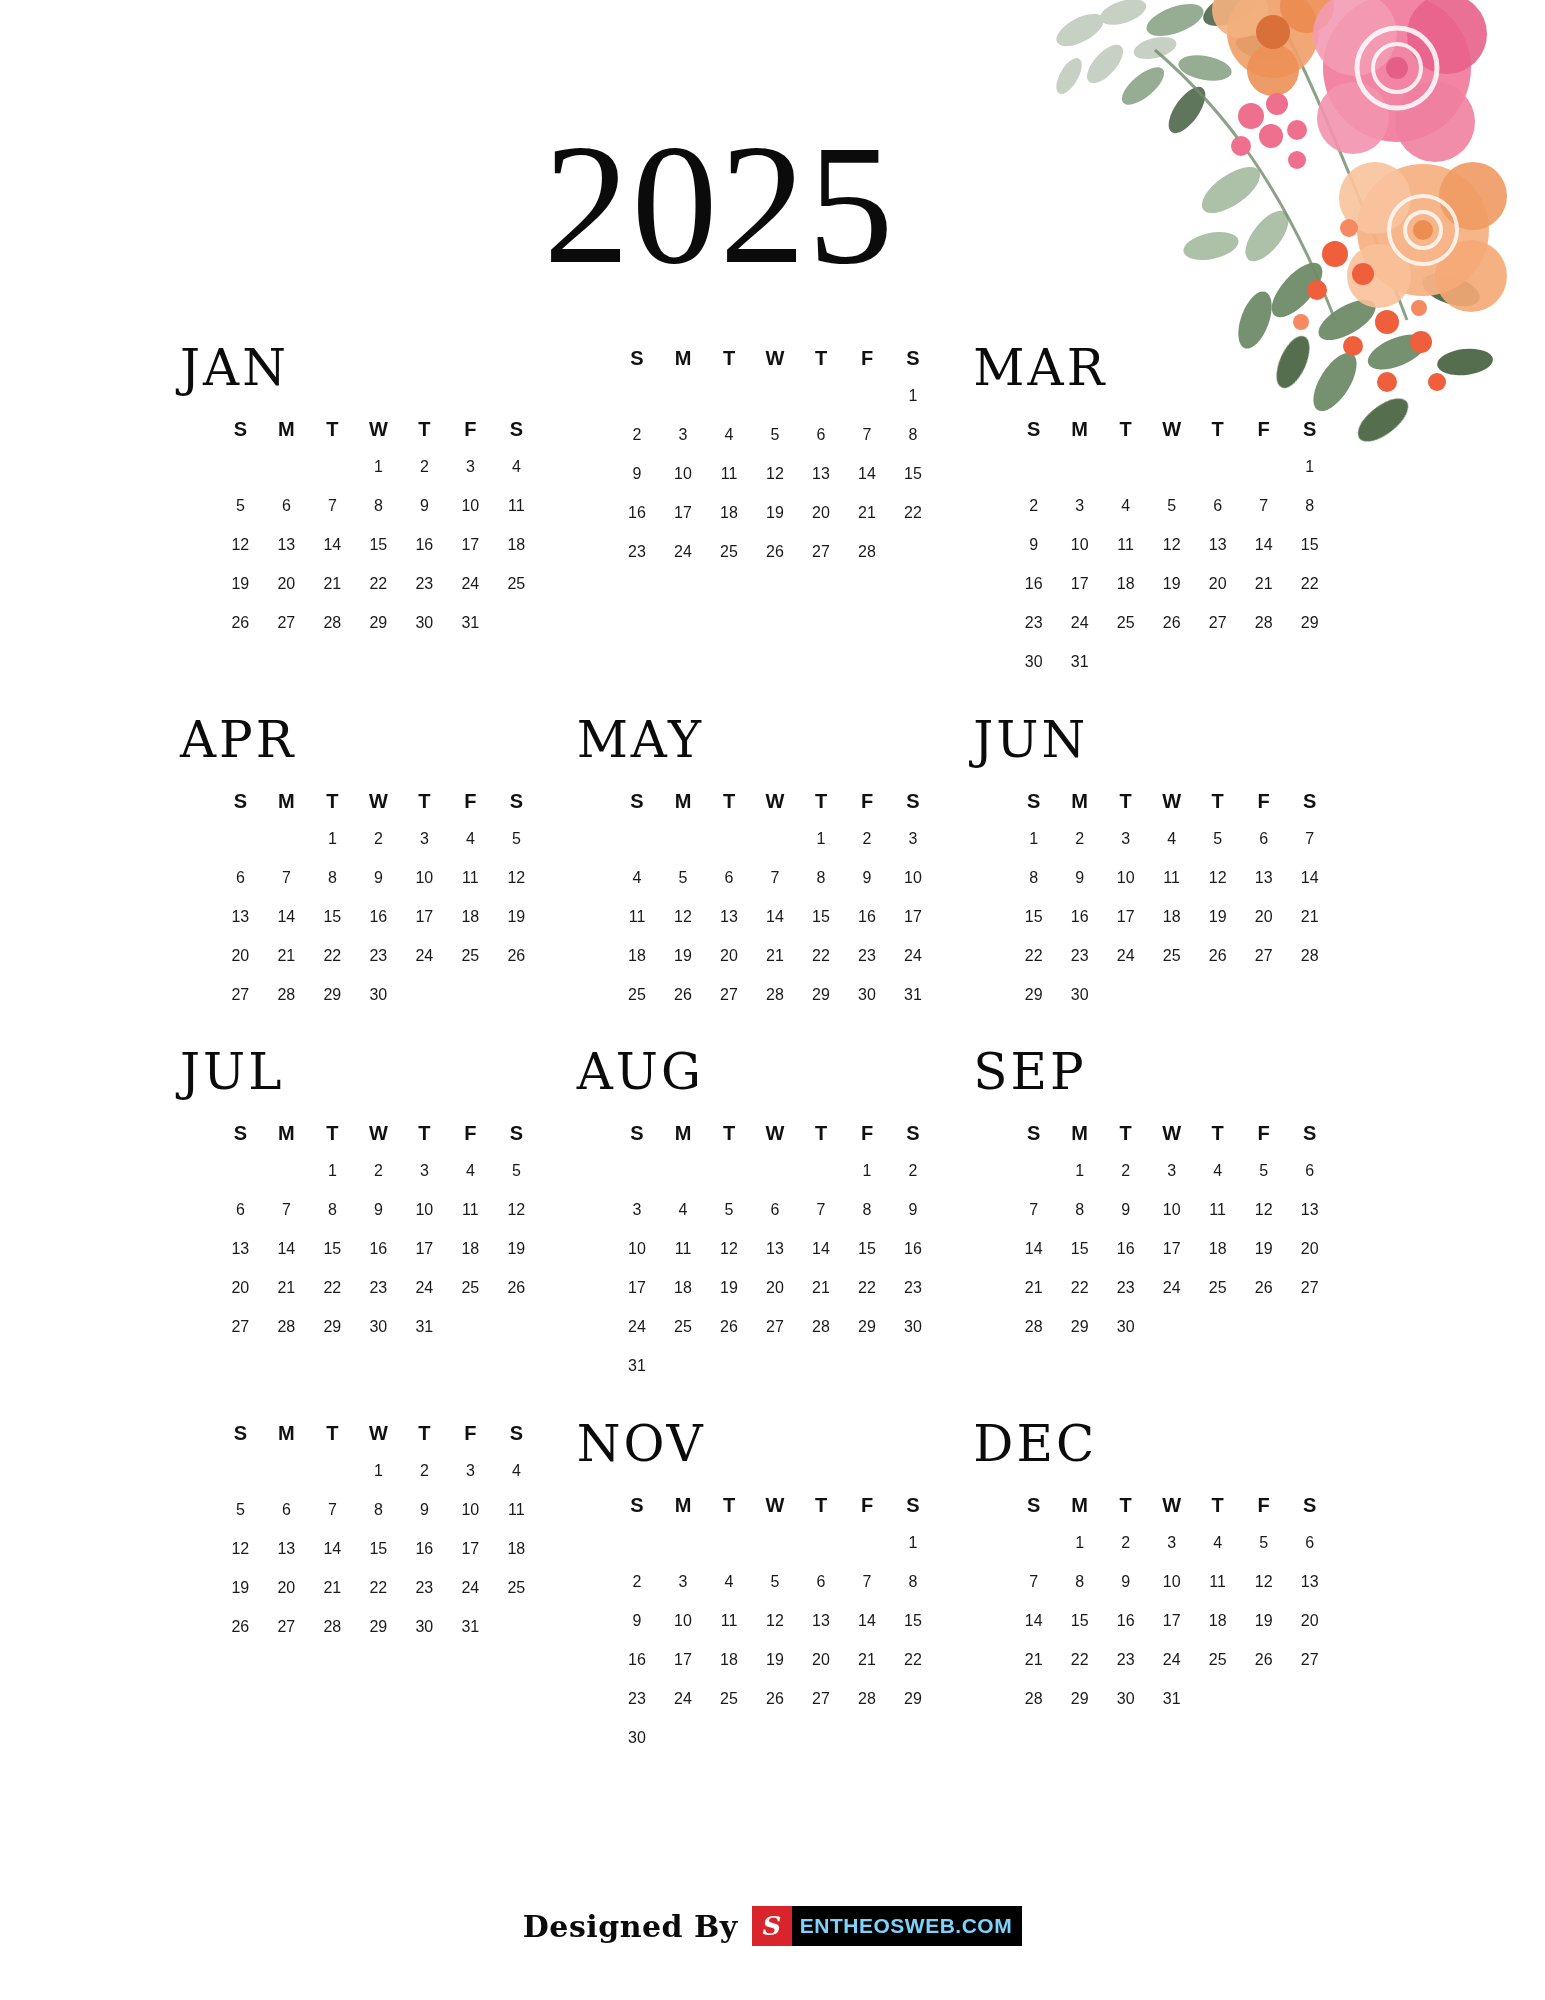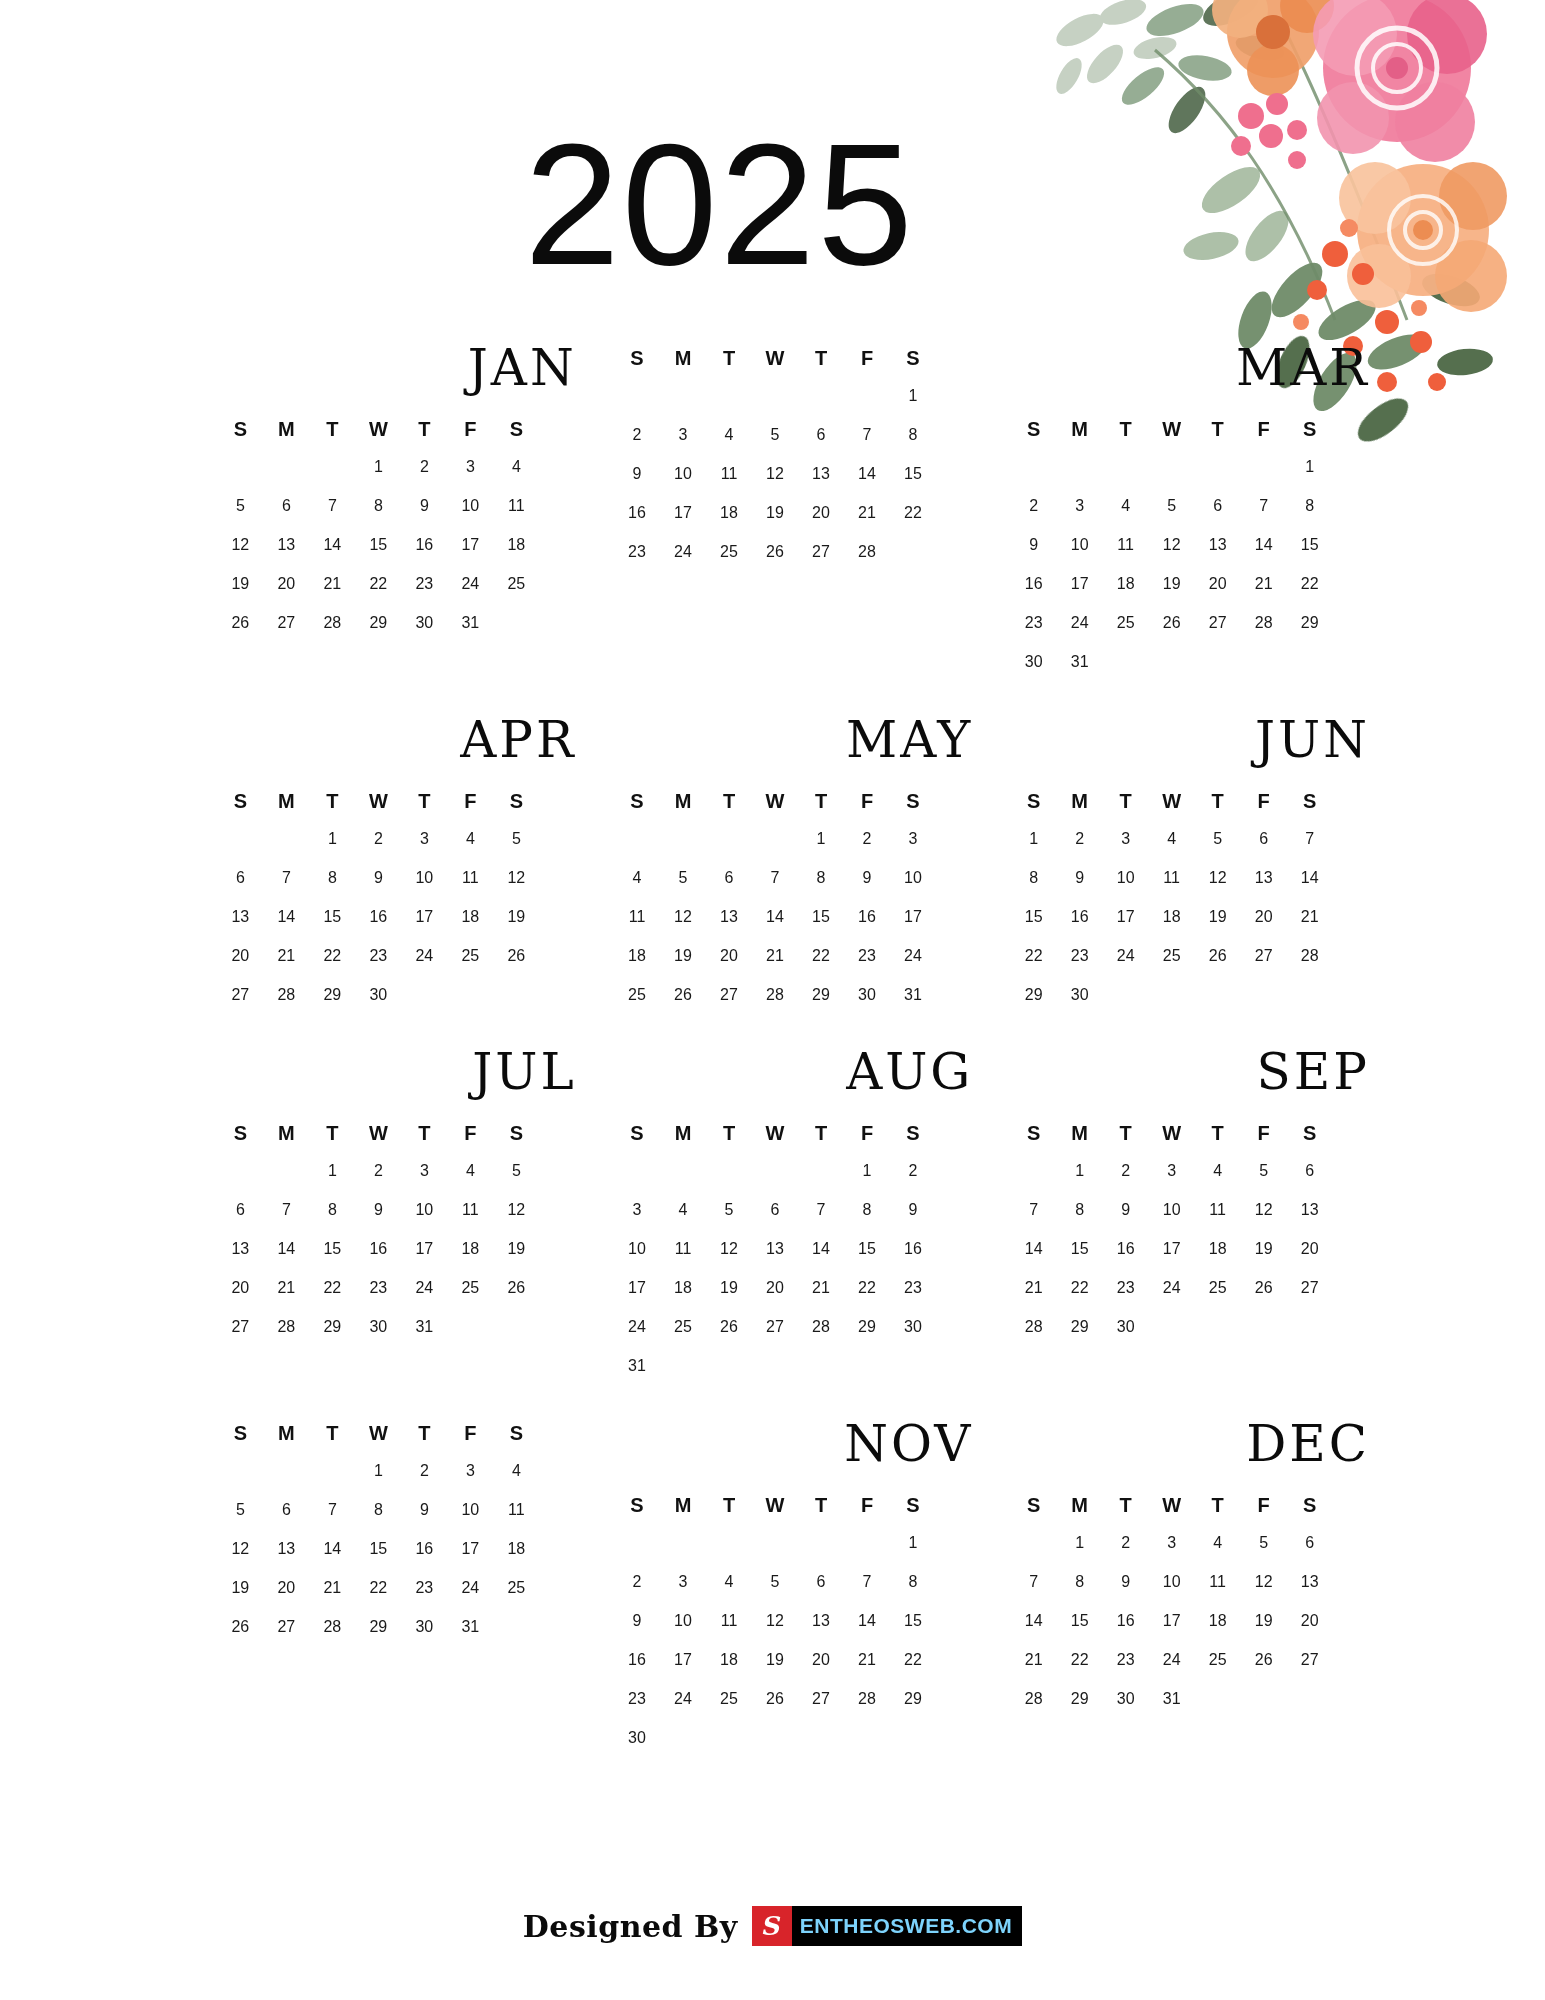--- a/index.html
+++ b/index.html
@@ -26,21 +26,21 @@
     pointer-events: none;
   }
 
   
   .year-title {
     position: absolute;
     top: 118px;
     left: 0;
     width: 1409px;
     text-align: center;
-    font-family: Liberation Sans, sans-serif;
+    font-family: Liberation Serif, serif;
     font-size: 172px;
     line-height: 1;
     letter-spacing: 2px;
     font-weight: 400;
     color: #0b0b0b;
     padding-left: 30px;
     box-sizing: border-box;
   }
 
   
@@ -51,21 +51,21 @@
     width: 1190px;
     display: grid;
     grid-template-columns: repeat(3, 1fr);
     grid-row-gap: 30px;
     grid-column-gap: 0px;
   }
   .month {
     width: 100%;
   }
   .month-name {
-    text-align: right;
+    text-align: left;
     font-family: "DejaVu Serif", serif;
     font-size: 50px;
     line-height: 1.15;
     letter-spacing: 3px;
     color: #0b0b0b;
     margin-bottom: 14px;
   }
   table.month-table {
     margin: 0 auto;
     border-collapse: collapse;

